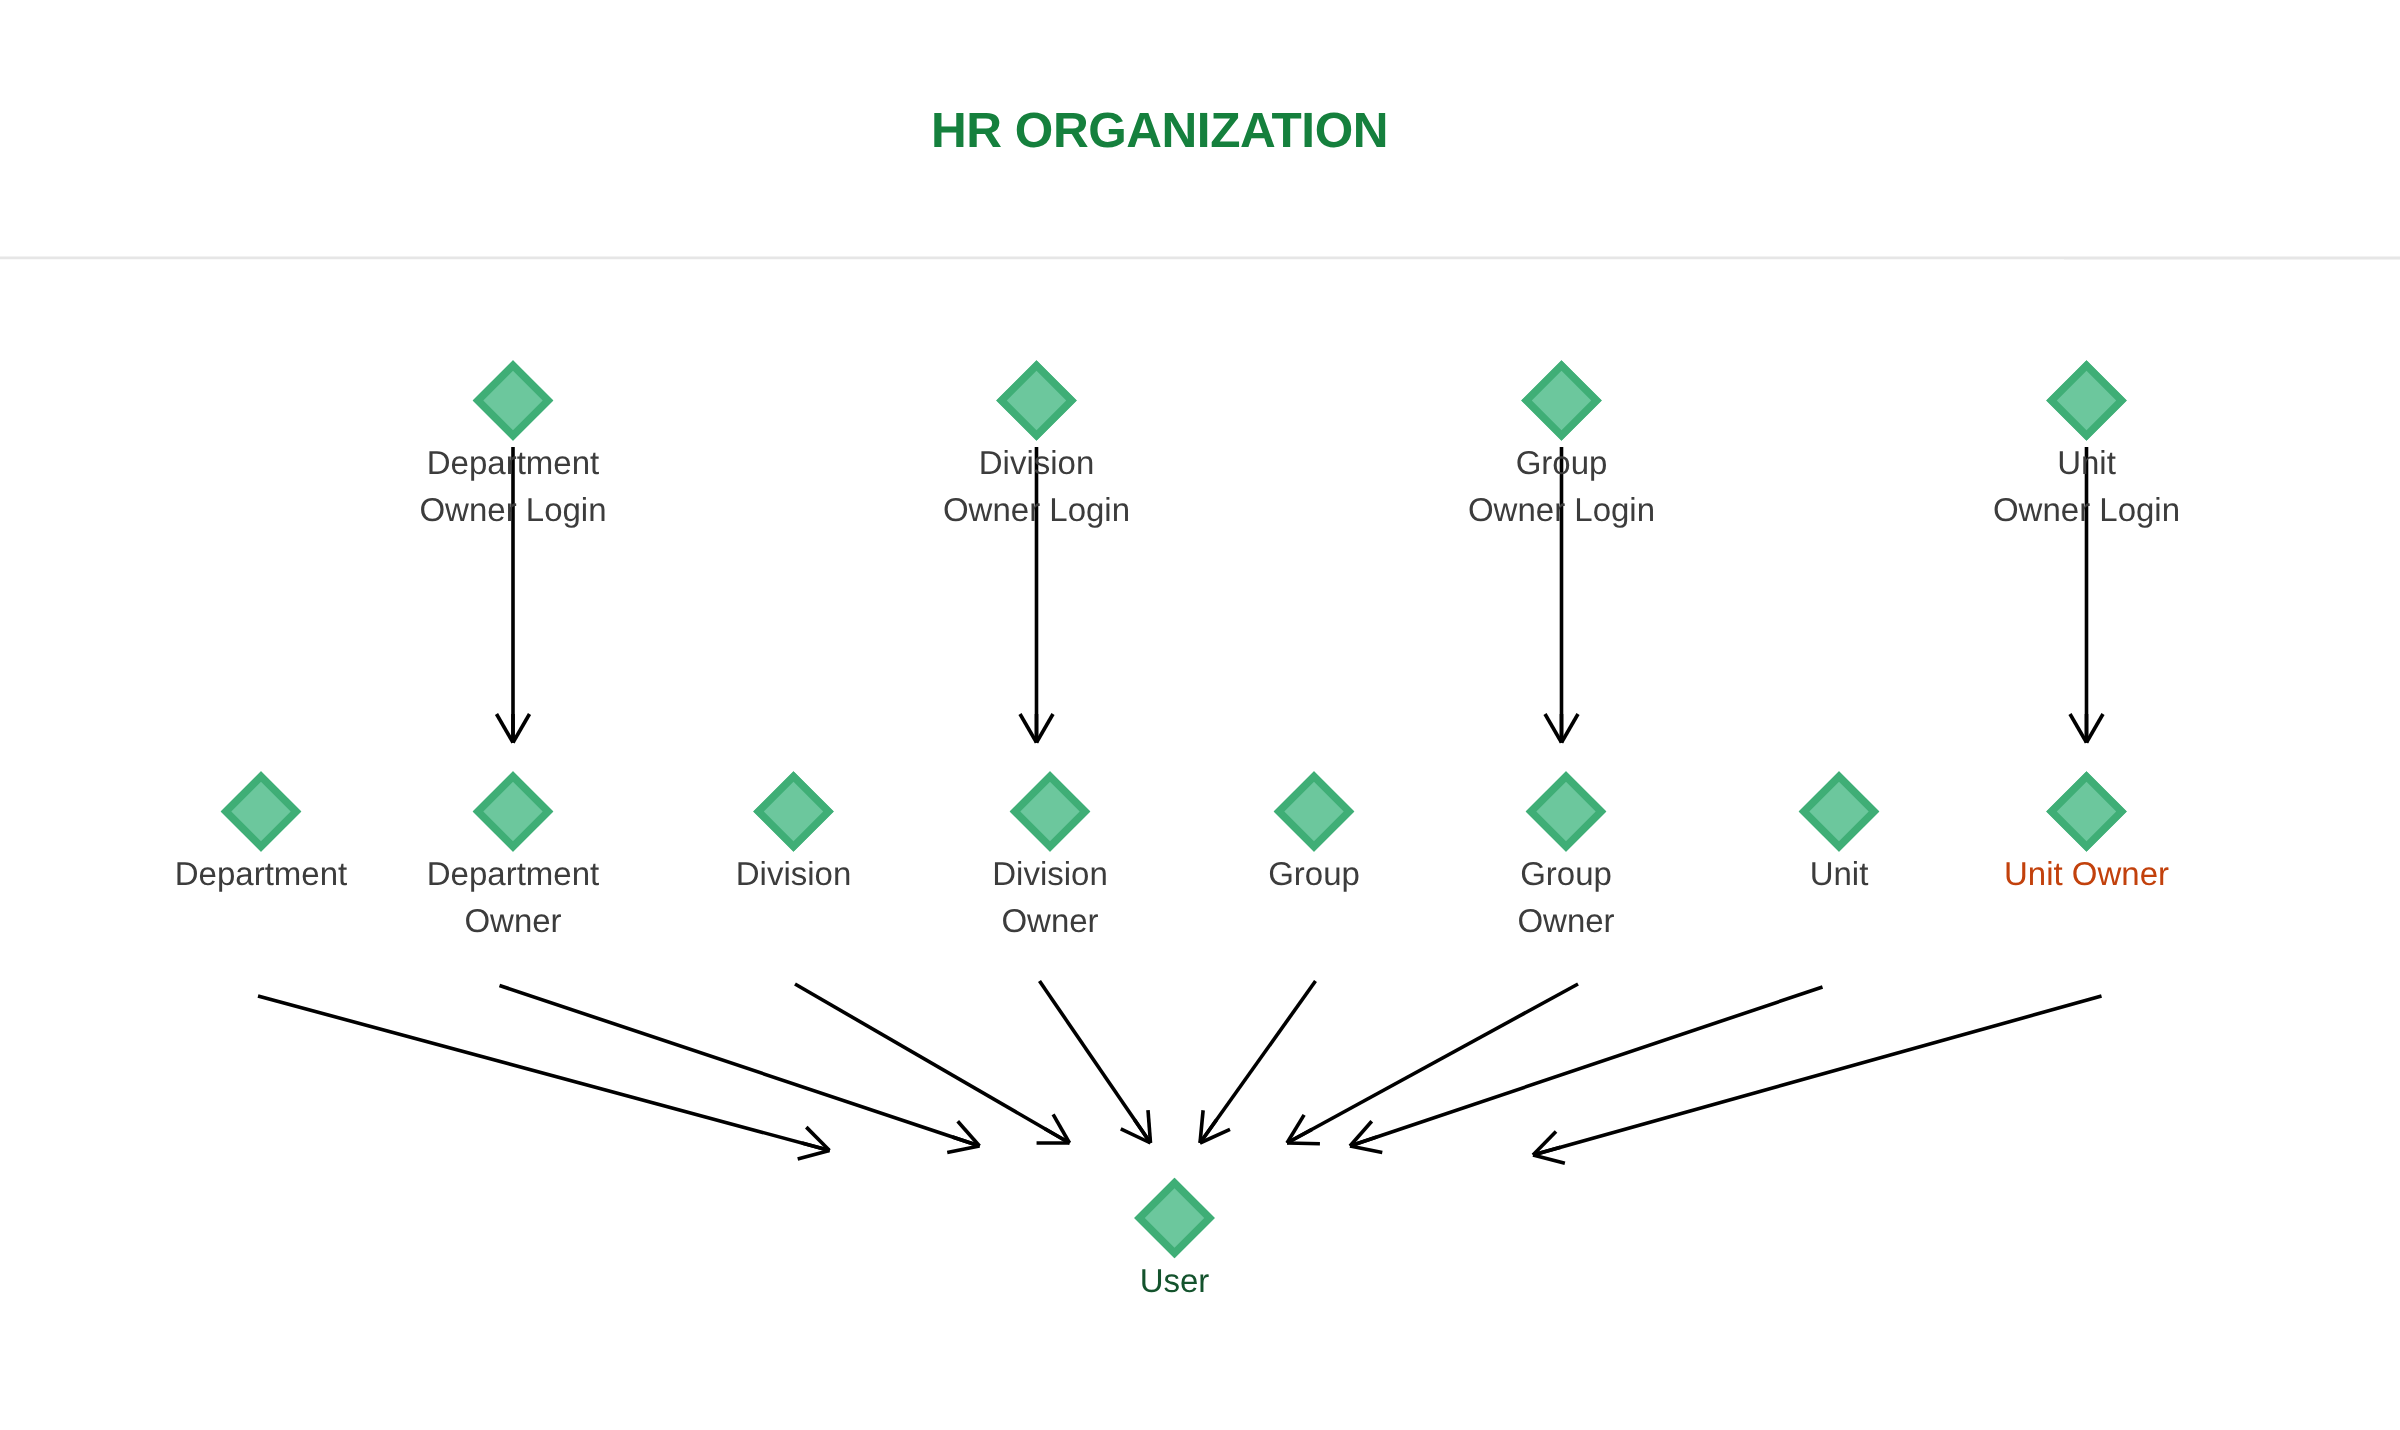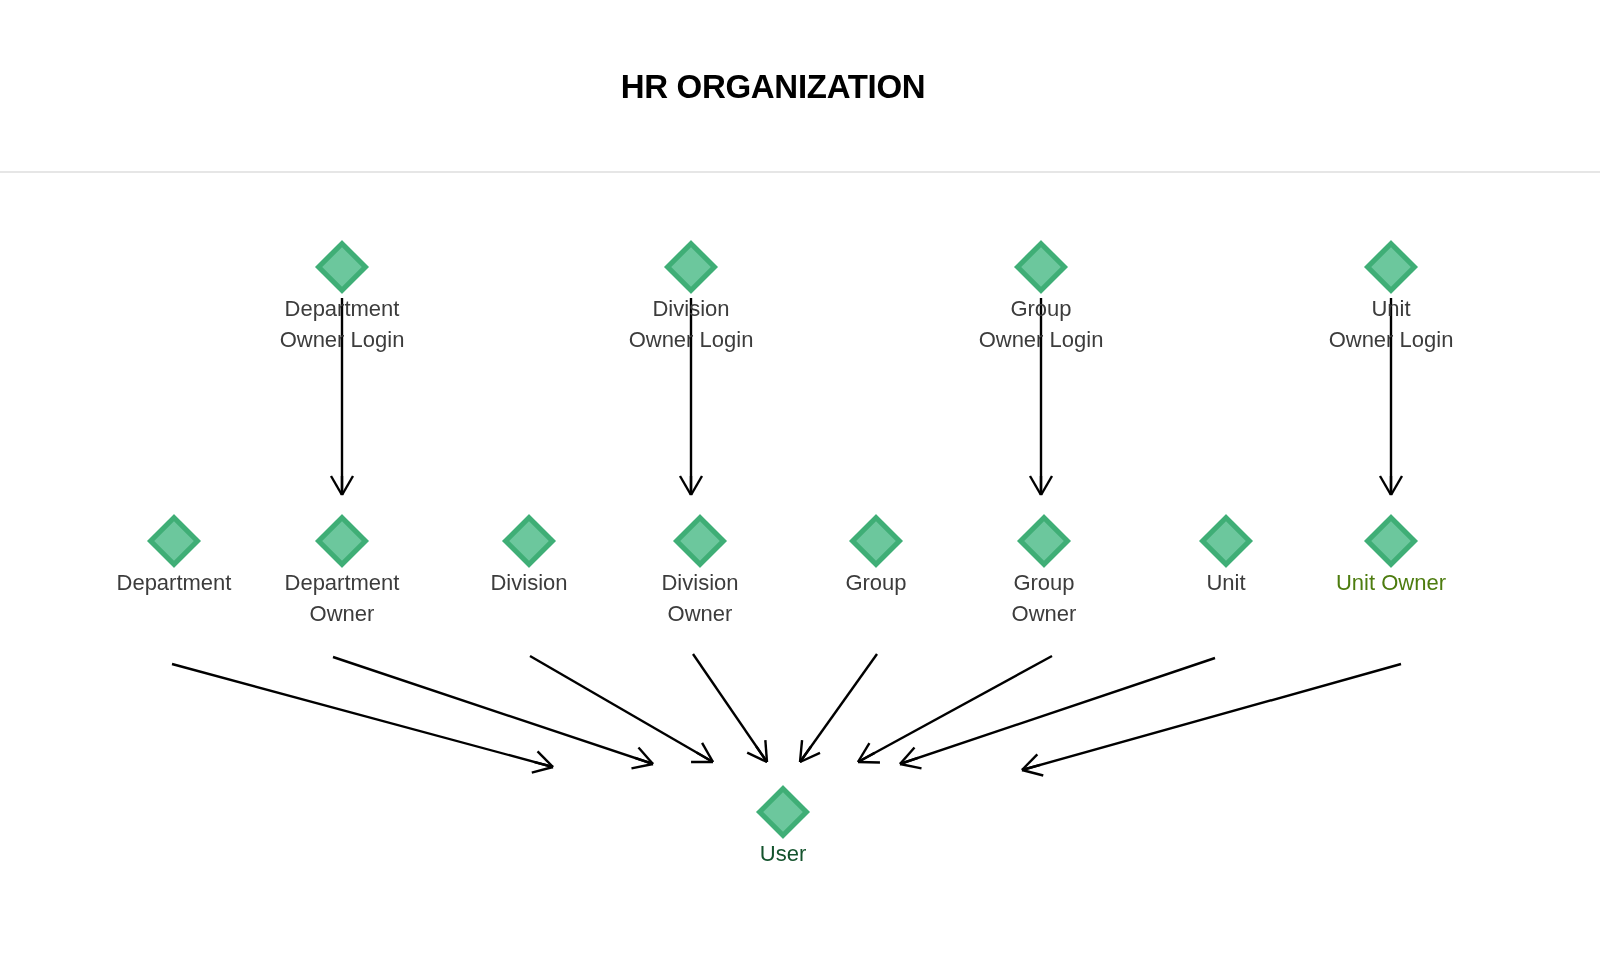--- a/index.html
+++ b/index.html
@@ -34,21 +34,21 @@
   .page-title {
     position: absolute;
     left: 0;
     top: 0;
     width: 1546px;
     text-align: center;
     line-height: 173px;
     font-size: 33px;
     font-weight: 700;
     letter-spacing: -0.3px;
-    color: #000000;
+    color: #15803d;
     white-space: nowrap;
   }
   
   .canvas {
     position: absolute;
     left: 0;
     top: 173px;
     width: 1376px;
     height: 780px;
     background: #ffffff;
@@ -220,21 +220,21 @@
           <div class="diamond" style="background: rgb(108, 199, 157); border-color: rgb(63, 174, 118);"></div>
           <div class="node-label" style="color: rgb(60, 60, 60);">Group
 Owner</div>
         </div>
         <div class="node" style="left: 1226px; top: 368px;">
           <div class="diamond" style="background: rgb(108, 199, 157); border-color: rgb(63, 174, 118);"></div>
           <div class="node-label" style="color: rgb(60, 60, 60);">Unit</div>
         </div>
         <div class="node" style="left: 1391px; top: 368px;">
           <div class="diamond" style="background: rgb(108, 199, 157); border-color: rgb(63, 174, 118);"></div>
-          <div class="node-label" style="color: #4d7c0f;">Unit Owner</div>
+          <div class="node-label" style="color: #c2410c;">Unit Owner</div>
         </div>
         <div class="node" style="left: 783px; top: 639px;">
           <div class="diamond" style="background: rgb(108, 199, 157); border-color: rgb(63, 174, 118);"></div>
           <div class="node-label" style="color: #14532d;">User</div>
         </div>
       </div>
   </div>
 
 </div>
 

